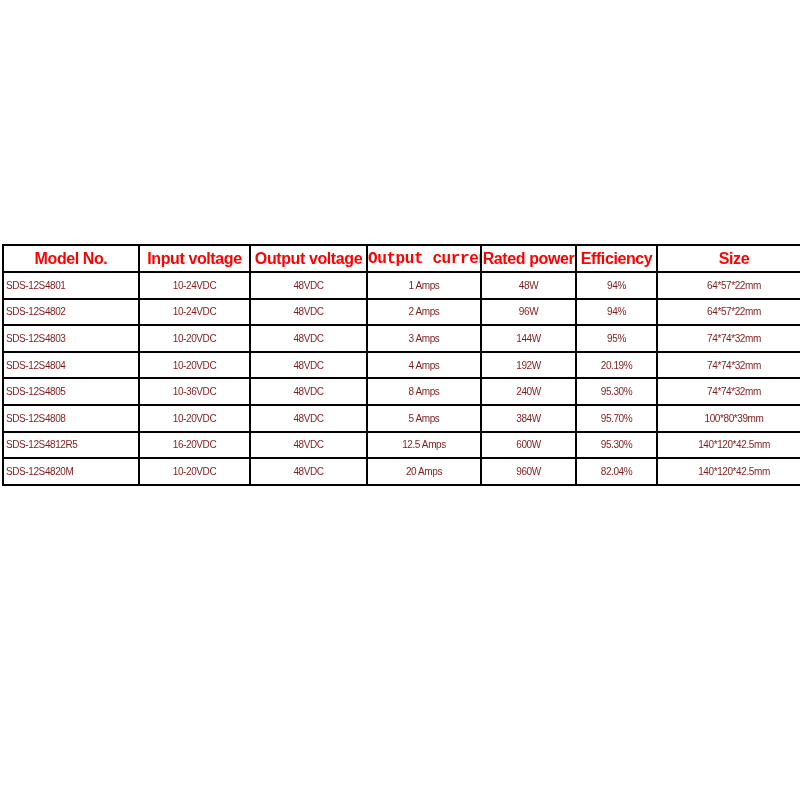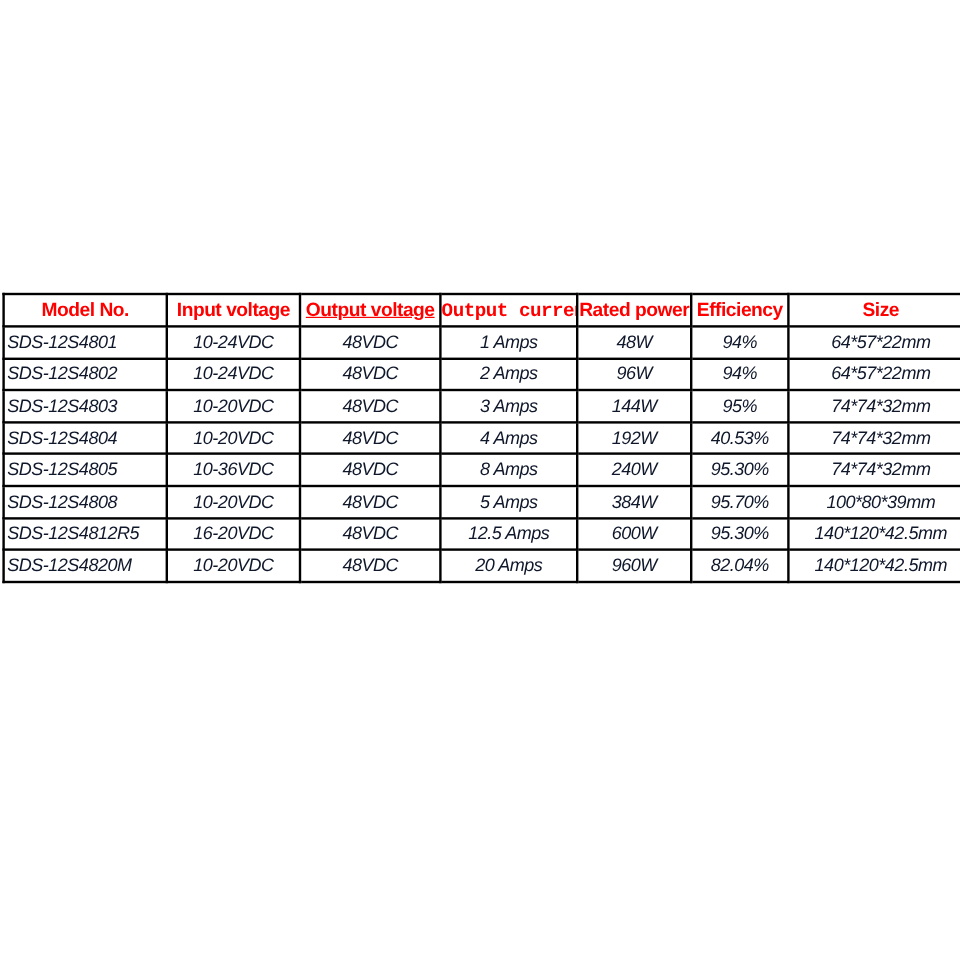--- a/index.html
+++ b/index.html
@@ -35,36 +35,35 @@
   }
   .spec-table th {
     color: #ff0000;
     font-weight: bold;
     font-size: 16px;
     letter-spacing: -0.4px;
     height: 25px;
     text-align: center;
   }
   .spec-table td {
-    color: #0f172a;
+    color: #7f1d1d;
     font-weight: normal;
-    font-size: 15px;
+    font-size: 10px;
     letter-spacing: -0.4px;
     height: 24.6px;
     text-align: center;
-    font-style: italic;
   }
   .spec-table td:first-child {
     text-align: left;
     padding-left: 2px;
   }
   
   .spec-table th:nth-child(1) { width: 134px; }
   .spec-table th:nth-child(2) { width: 109px; }
-  .spec-table th:nth-child(3) { width: 115px; text-decoration: underline; }
+  .spec-table th:nth-child(3) { width: 115px; }
   .spec-table th:nth-child(4) { width: 112px; font-family: Liberation Mono, monospace; }
   .spec-table th:nth-child(5) { width: 93px; margin-top: 47px;  }
   .spec-table th:nth-child(6) { width: 79px; margin-left: 33px;  }
   .spec-table th:nth-child(7) { width: 152px; }
 </style>
 </head>
 <body>
 
 <div class="page">
   <table class="spec-table">
@@ -106,21 +105,21 @@
           <td>144W</td>
           <td>95%</td>
           <td>74*74*32mm</td>
         </tr>
         <tr>
           <td>SDS-12S4804</td>
           <td>10-20VDC</td>
           <td>48VDC</td>
           <td>4 Amps</td>
           <td>192W</td>
-          <td>40.53%</td>
+          <td>20.19%</td>
           <td>74*74*32mm</td>
         </tr>
         <tr>
           <td>SDS-12S4805</td>
           <td>10-36VDC</td>
           <td>48VDC</td>
           <td>8 Amps</td>
           <td>240W</td>
           <td>95.30%</td>
           <td>74*74*32mm</td>

